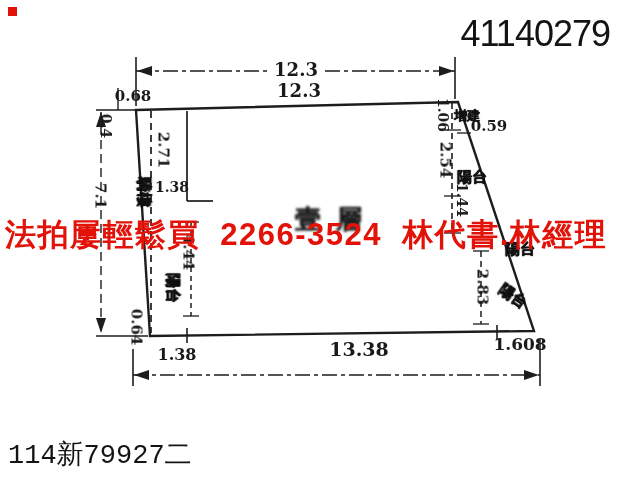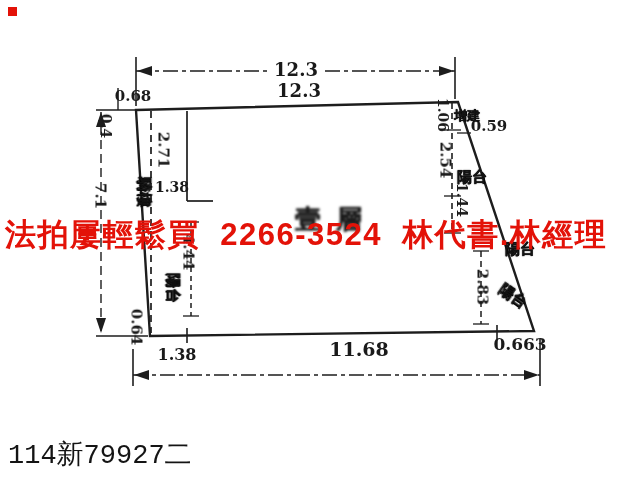--- a/index.html
+++ b/index.html
@@ -81,34 +81,35 @@
   <div class="lbl num bgw" style="left:296px;top:70px;font-size:18px;">12.3</div>
   <div class="lbl num" style="left:299px;top:91px;font-size:18px;">12.3</div>
   <div class="lbl num" style="left:133px;top:96px;font-size:15px;text-align:right;">0.68</div>
   <div class="lbl num rot" style="left:106px;top:126px;font-size:14px;">0.4</div>
   <div class="lbl num rot" style="left:100px;top:196px;font-size:15px;">7.1</div>
   <div class="lbl num rot" style="left:163px;top:150px;font-size:15px;">2.71</div>
   <div class="lbl num" style="left:172px;top:187px;font-size:14px;">1.38</div>
   <div class="lbl num rot" style="left:188px;top:252px;font-size:15px;">4.44</div>
   <div class="lbl num rot" style="left:136px;top:327px;font-size:15px;">0.64</div>
   <div class="lbl num" style="left:177px;top:355px;font-size:16px;">1.38</div>
-  <div class="lbl num" style="left:359px;top:349px;font-size:19px;">11.68</div>
-  <div class="lbl num" style="left:520px;top:344px;font-size:17px;">0.663</div>
+  <div class="lbl num" style="left:359px;top:349px;font-size:19px;">13.38</div>
+  <div class="lbl num" style="left:520px;top:344px;font-size:17px;">1.608</div>
   <div class="lbl num rot" style="left:443px;top:115px;font-size:14px;">1.06</div>
   <div class="lbl num rot" style="left:445px;top:160px;font-size:15px;">2.54</div>
   <div class="lbl num rot" style="left:462px;top:200px;font-size:14px;">1.44</div>
   <div class="lbl num" style="left:489px;top:126px;font-size:15px;">0.59</div>
   <div class="lbl num rot" style="left:482px;top:287px;font-size:15px;">2.83</div>
 
   <div class="lbl cjk rot" style="left:144px;top:192px;font-size:15px;">騎樓</div>
   <div class="lbl cjk rot" style="left:173px;top:288px;font-size:15px;">陽台</div>
   <div class="lbl cjk" style="left:467px;top:115px;font-size:13px;">增建</div>
   <div class="lbl cjk" style="left:472px;top:177px;font-size:15px;">陽台</div>
   <div class="lbl cjk" style="left:520px;top:249px;font-size:15px;">陽台</div>
   <div class="lbl cjk" style="left:513px;top:296px;font-size:15px;transform:translate(-50%,-50%) rotate(35deg);">陽台</div>
   <div class="lbl floor-label" style="left:312px;top:219px;">壹層</div>
 
+  <div class="doc-number">41140279</div>
   <div class="case-number">114新79927二</div>
 
   <div class="red-marker"></div>
   <div class="ad-text">法拍屢輕鬆買  2266-3524  林代書.林經理</div>
 
 </div>
 
 </body></html>

